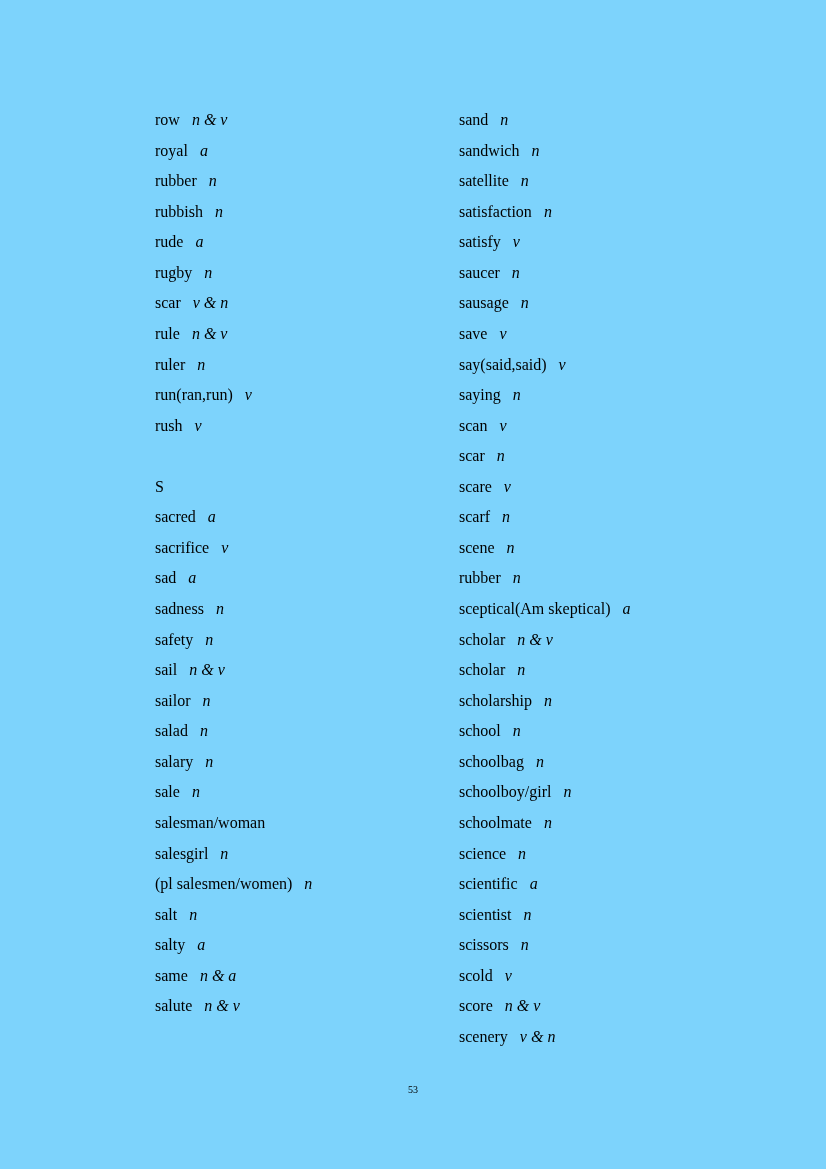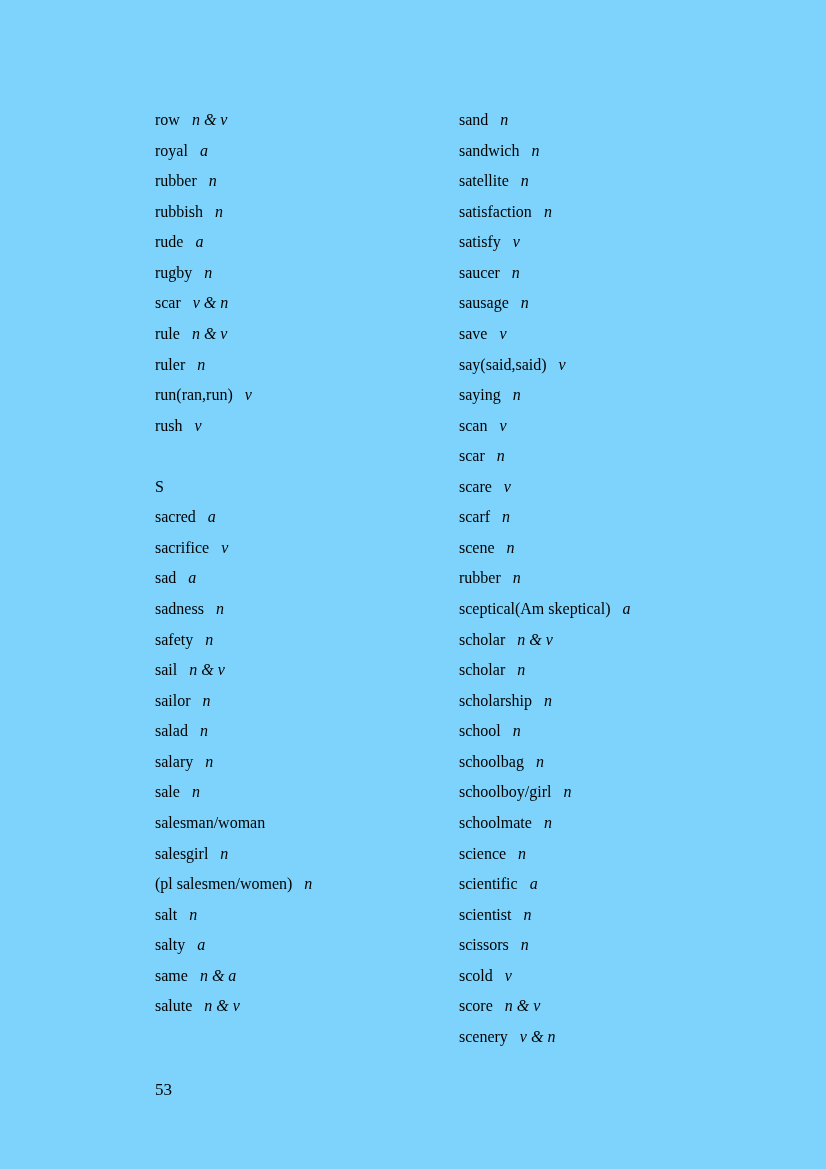--- a/index.html
+++ b/index.html
@@ -25,24 +25,25 @@
     white-space: nowrap;
   }
   .column-left  { left: 155px; width: 295px; }
   .column-right { left: 459px; width: 295px; }
   .line { height: 30.57px; }
   .word { font-style: normal; }
   .it   { }
   .pos  { font-style: italic; margin-left: 12px; }
   .page-footer {
     position: absolute;
-    left: 155px;
+    left: 140px;
     width: 546px;
     top: 1082px;
-    font-size: 17px;
+    text-align: center;
+    font-size: 10px;
     line-height: 16px;
   }
 </style>
 </head>
 <body>
 
 <div class="page">
   <div class="column column-left">
       <div class="line"><span class="word"><span>row</span></span><span class="pos">n &amp; v</span></div>
       <div class="line"><span class="word"><span>royal</span></span><span class="pos">a</span></div>

